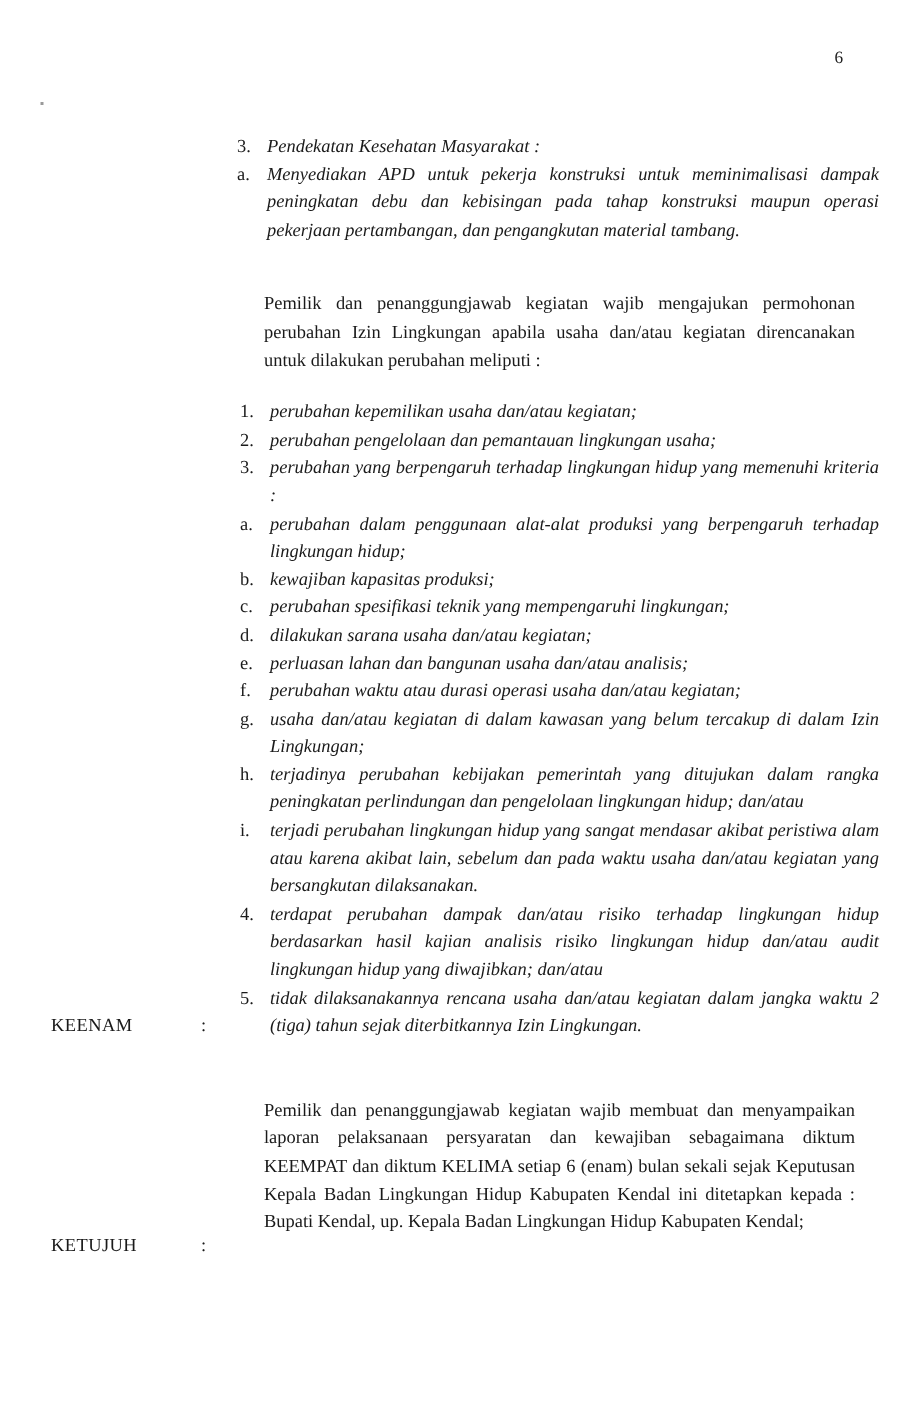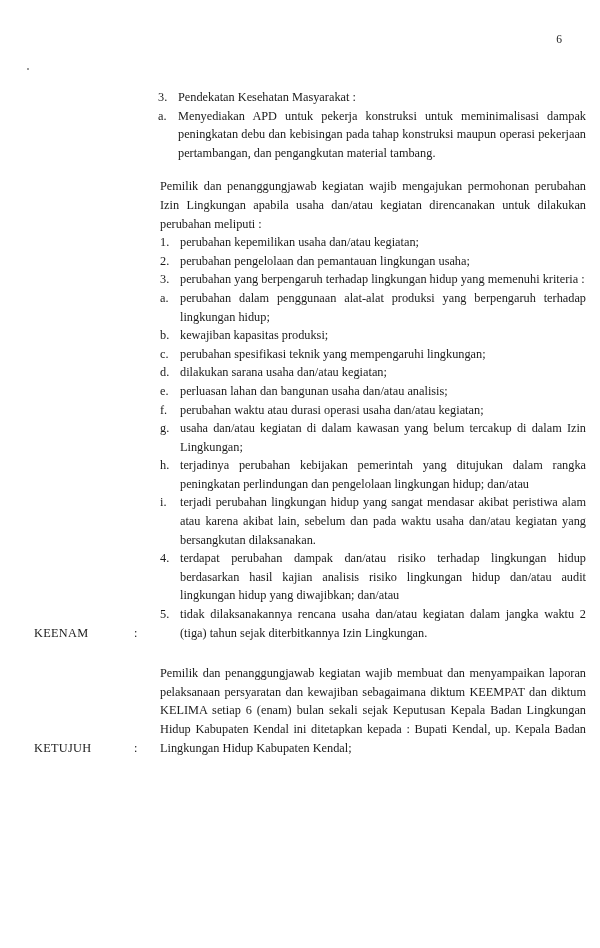--- a/index.html
+++ b/index.html
@@ -65,21 +65,21 @@
     line-height: 18.6px;
   }
   .clause-body {
     flex: 1 1 auto;
     font-size: 12.3px;
     line-height: 18.6px;
     text-align: justify;
     text-justify: inter-word;
   }
   .clause-body > p {
-    margin: 0;
+    margin: 16px;
   }
 
   
   ol.num, ol.alpha, ol.alpha2 {
     margin: 0;
     padding: 0;
     list-style: none;
   }
   li.item {
     display: flex;
@@ -88,20 +88,21 @@
     line-height: 18.6px;
   }
   li.item > .marker {
     flex: 0 0 auto;
     text-align: left;
   }
   li.item > .text {
     flex: 1 1 auto;
     text-align: justify;
     text-justify: inter-word;
+    font-style: italic;
   }
   
   ol.num > li.item > .marker { width: 20px; }
   
   ol.alpha > li.item > .marker { width: 20px; }
 
   .indent-a {
     margin-left: 24px;
   }
   .block-head {

